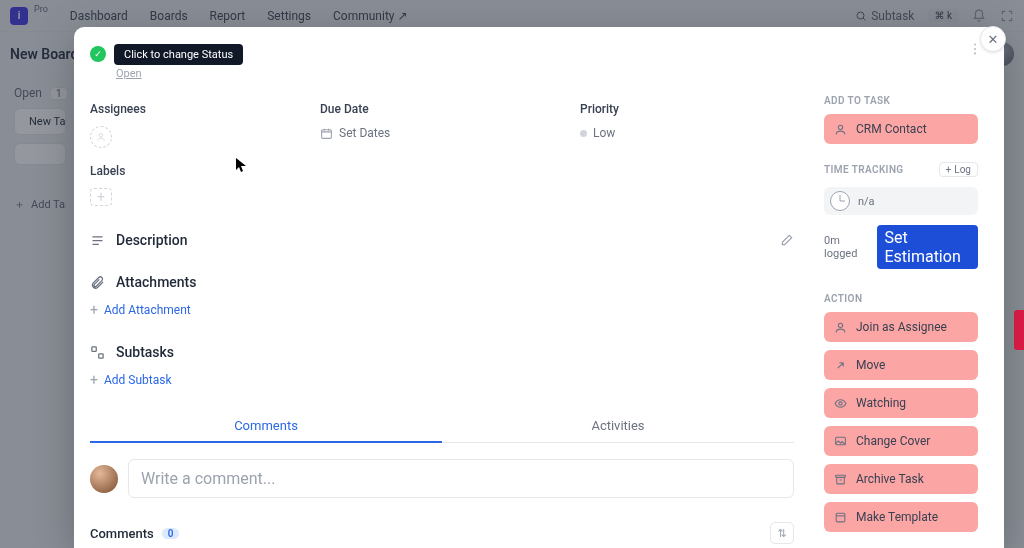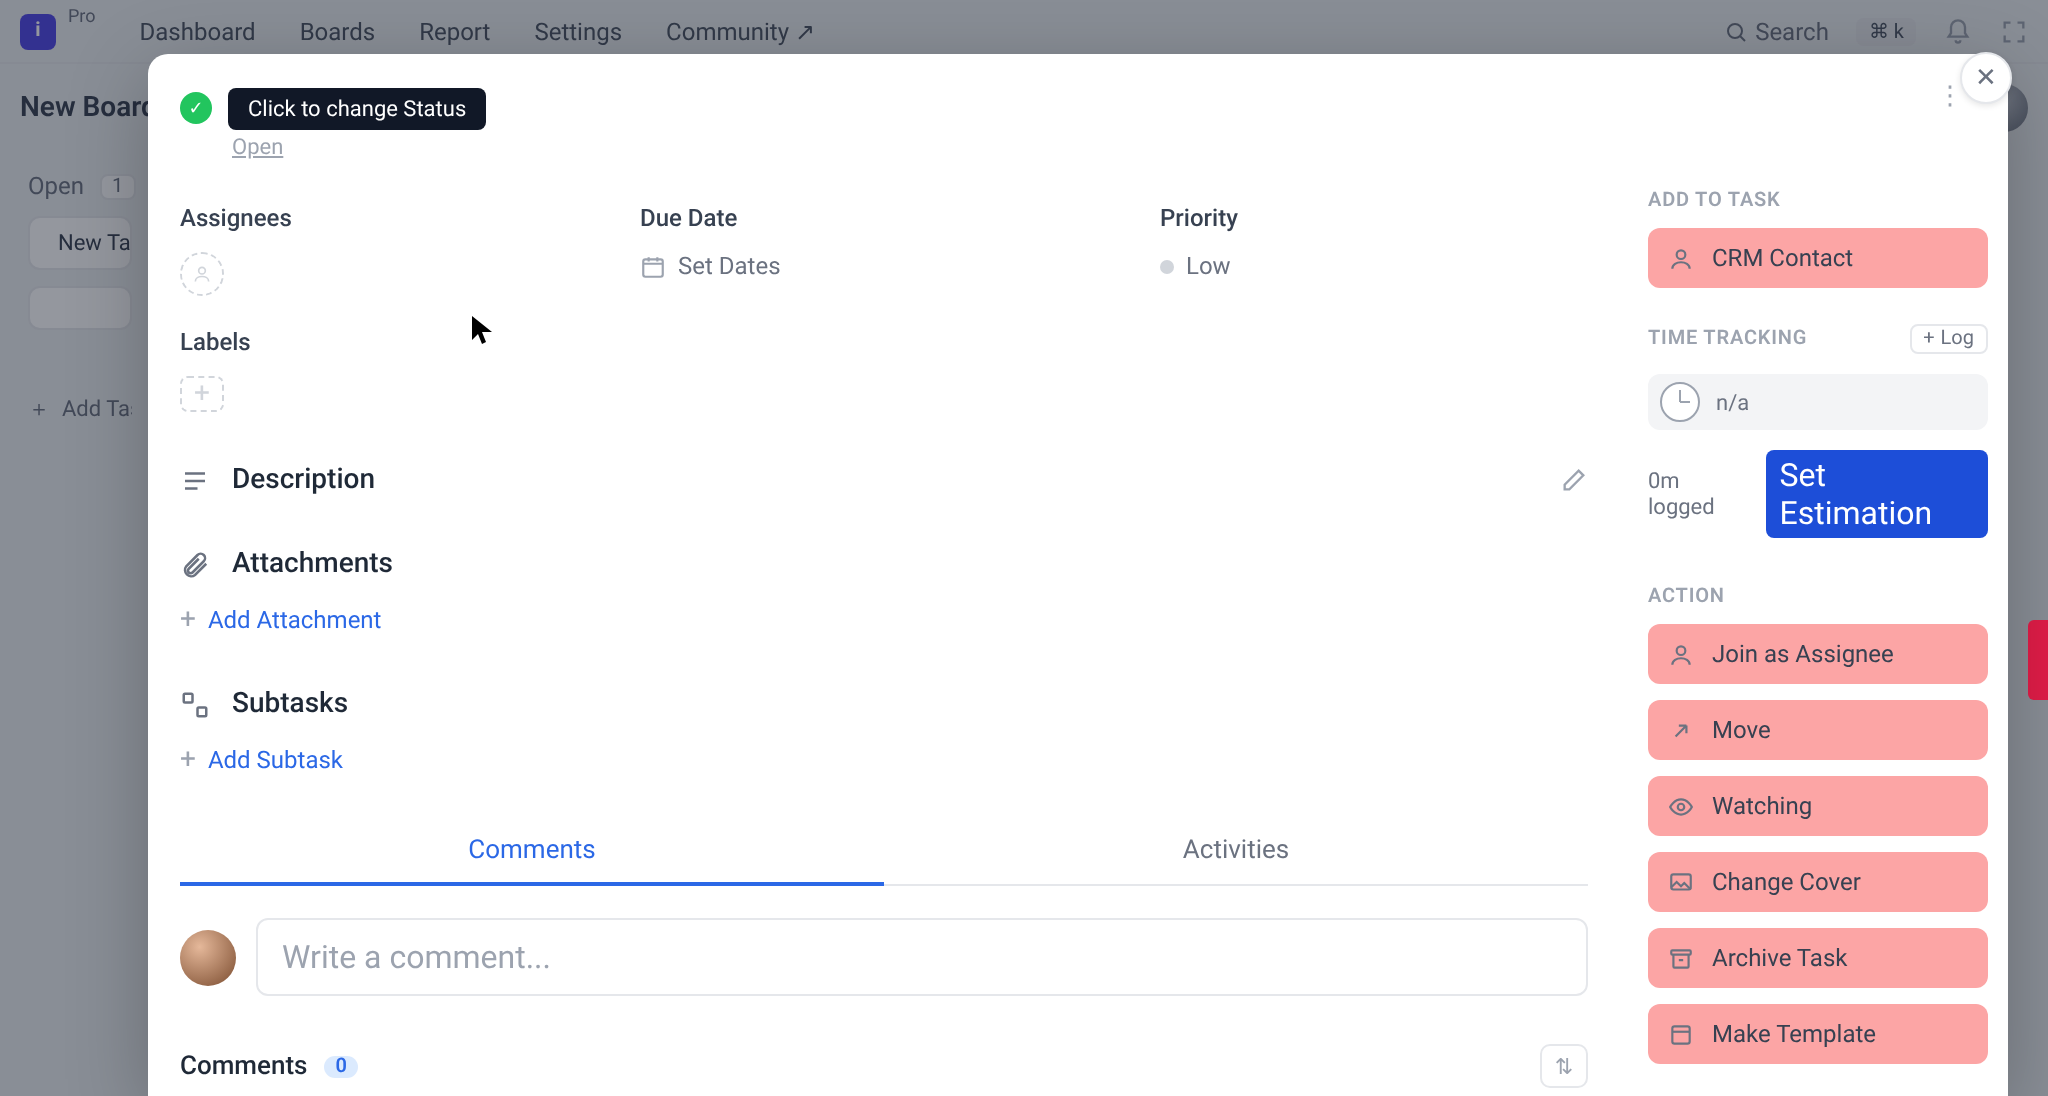--- a/index.html
+++ b/index.html
@@ -97,21 +97,21 @@
     width: 18px; height: 18px; color:#9ca3af; cursor:pointer;
     display:flex;align-items:center;justify-content:center;
   }
   .modal-main {
     flex: 1; padding: 14px 20px 0 16px;
     overflow-y: auto;
     display:flex; flex-direction:column;
   }
   .modal-side {
     width: 190px; border-left: 0;
-    padding: 14px 10px 0 10px;
+    padding: 14px 26px 0 10px;
   }
 
   .status-row { display:flex; align-items:center; gap:8px; height:26px;}
   .status-circle { width:16px;height:16px;border-radius:50%;
     background:#22c55e; display:flex;align-items:center;justify-content:center;
     color:#fff; font-size:9px;}
   .tooltip {
     background:#111827;color:#fff;font-size:11px;
     padding:4px 10px;border-radius:4px;white-space:nowrap;
   }
@@ -203,21 +203,21 @@
     <a>Report</a>
     <a>Settings</a>
     <a>Community ↗</a>
     <span class="spacer"></span>
     <div class="right">
       <span style="display:inline-flex;align-items:center;gap:4px;color:#6b7280;">
         <svg width="12" height="12" viewBox="0 0 24 24" fill="none" stroke="currentColor" stroke-width="2">
             <circle cx="11" cy="11" r="7"></circle>
             <path d="m21 21-5-5"></path>
           </svg>
-        <span>Search</span>
+        <span>Subtask</span>
       </span>
       <span class="kbd">⌘ k</span>
       <span style="color:#9ca3af;">
           <svg width="14" height="14" viewBox="0 0 24 24" fill="none" stroke="currentColor" stroke-width="2">
             <path d="M6 8a6 6 0 1 1 12 0v5l2 3H4l2-3Z"></path>
             <path d="M10 19a2 2 0 0 0 4 0"></path>
           </svg>
         </span>
       <span style="color:#9ca3af;">
           <svg width="14" height="14" viewBox="0 0 24 24" fill="none" stroke="currentColor" stroke-width="2">

